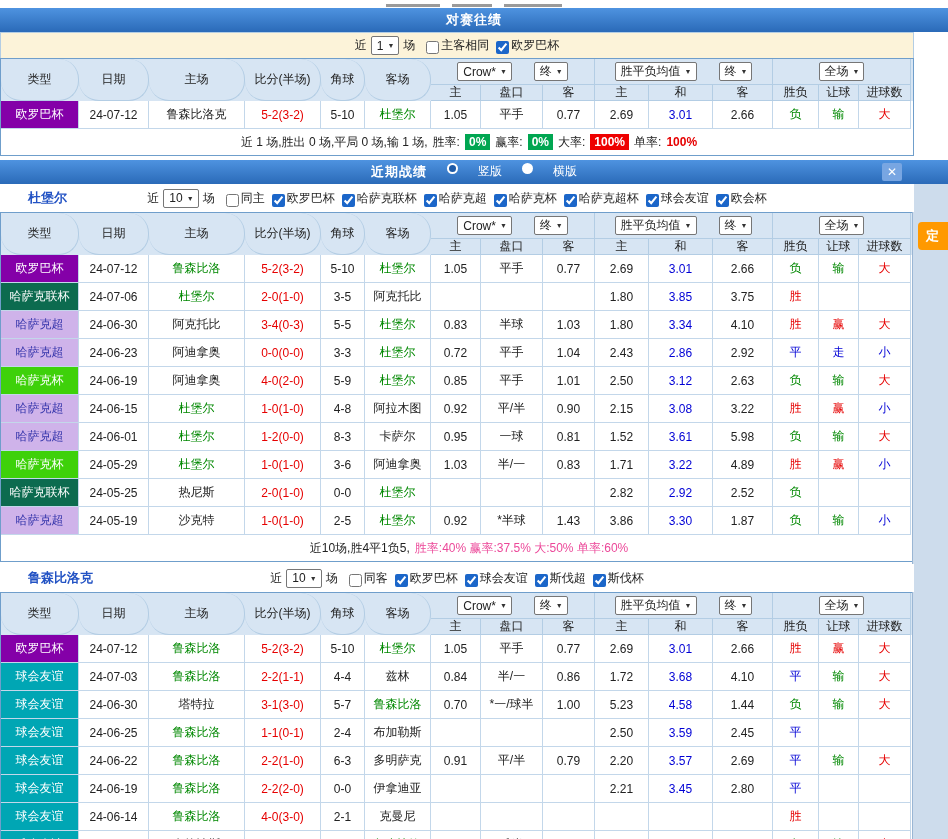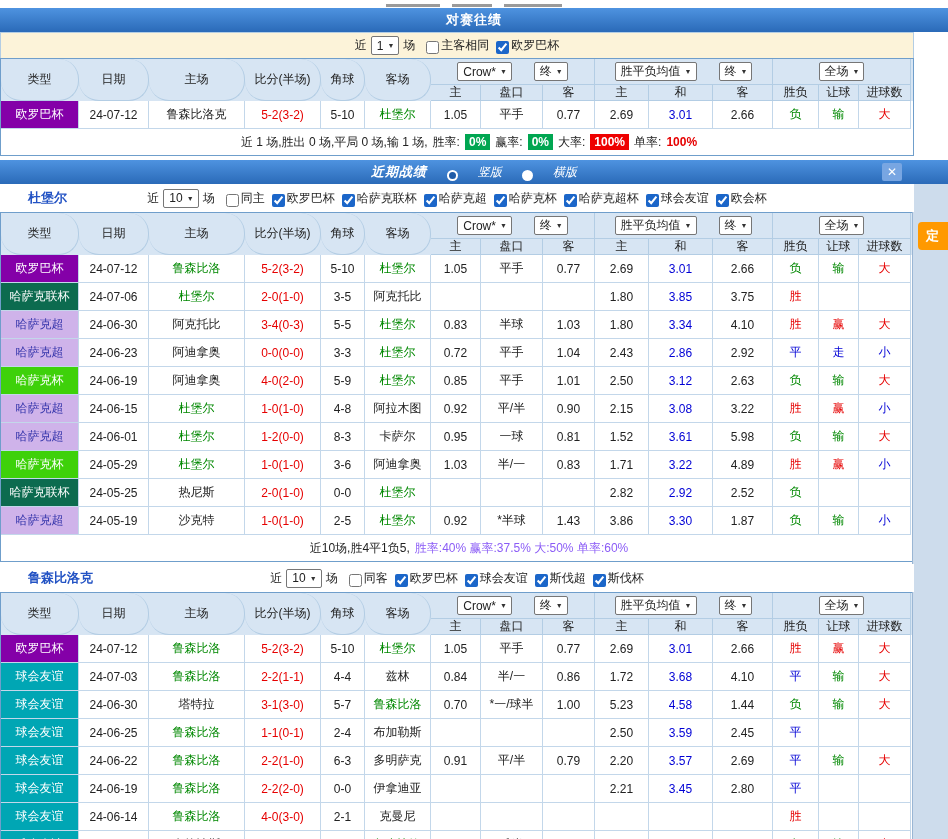--- a/index.html
+++ b/index.html
@@ -8,21 +8,21 @@
   body { position:relative; }
 
   
   .topstrip { height:8px; position:relative; background:#fff; overflow:hidden; }
   .topstrip .frag { position:absolute; top:4px; height:3px; background:#9a9a9a; }
 
   
   .bar { height:24px; width:948px; background:linear-gradient(180deg,#4e93e0,#2a6ab8);
     color:#fff; display:flex; align-items:center; justify-content:center; position:relative; }
   .bartitle { font-weight:bold; font-size:13px; letter-spacing:1px; }
-  .barcenter { display:flex; align-items:flex-end; gap:20px;font-style:italic; }
+  .barcenter { display:flex; align-items:flex-start; gap:20px; }
   .radio { width:11px; height:11px; border-radius:50%; background:#fff; position:relative; display:inline-block; cursor:pointer; }
   .radio.on::after { content:''; position:absolute; inset:2px; border-radius:50%; background:#1e5ba8; }
   .radiolabel { color:#fff; font-size:12px; }
   .closebtn { position:absolute; right:46px; top:3px; width:20px; height:18px; background:#78a6e2;
     border-radius:2px; color:#fff; font-weight:bold; display:flex; align-items:center; justify-content:center; cursor:pointer; }
 
   
   .rightrail { position:absolute; left:912px; top:184px; width:36px; height:655px; background:#cddcec; border-left:1px solid #9ab6d4; }
   .sidetab { position:absolute; left:918px; top:222px; width:30px; height:28px; background:#ff9900; color:#fff;
     font-weight:bold; font-size:13px; border-radius:4px 0 0 4px; display:flex; align-items:center; padding-left:8px; cursor:pointer; }
@@ -61,21 +61,21 @@
   .lg-kzp      { background:#cfb3ea; color:#3333aa; }
   .lg-kzc      { background:#3ed10a; color:#fff; }
   .lg-friendly { background:#00a6b4; color:#fff; }
 
   
   .stats { height:26px; display:flex; align-items:center; justify-content:center; gap:5px; background:#fff;margin-left:24px; }
   .badge { color:#fff; padding:1px 4px; font-weight:bold; }
   .badge-g { background:#00a651; }
   .badge-r { background:#ee0000; }
   .val-r { color:#e60000; font-weight:bold; }
-  .val-b { color:#8b5cf6; }
+  .val-b { color:#ec4899; }
   .gap4 { height:4px; background:#fff; }
 </style>
 </head>
 <body>
 
 <div class="topstrip">
   <span class="frag" style="left:386px;width:54px;"></span>
   <span class="frag" style="left:452px;width:40px;"></span>
   <span class="frag" style="left:504px;width:58px;"></span>
 </div>

